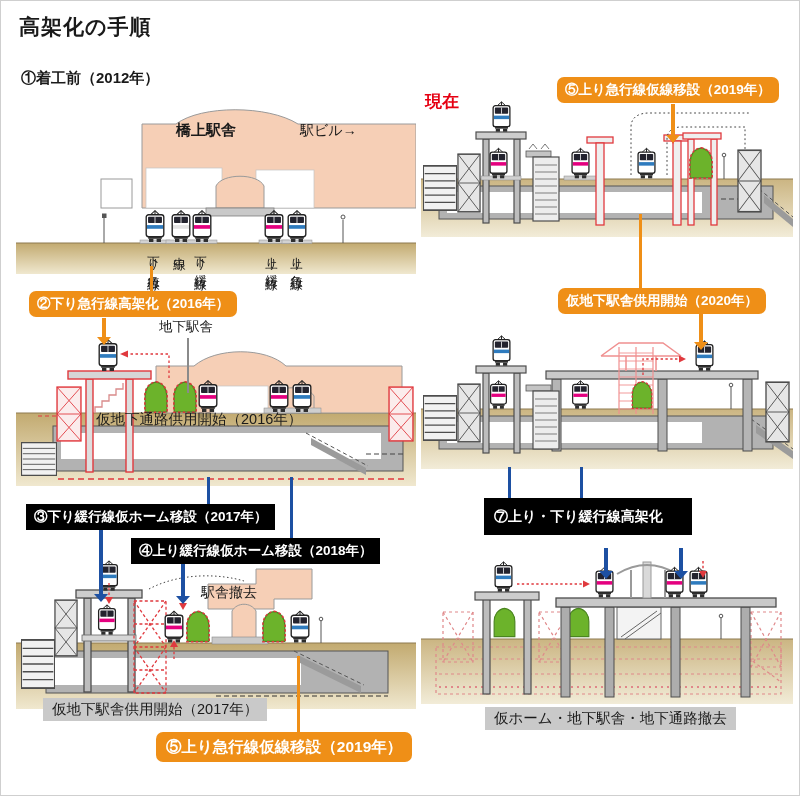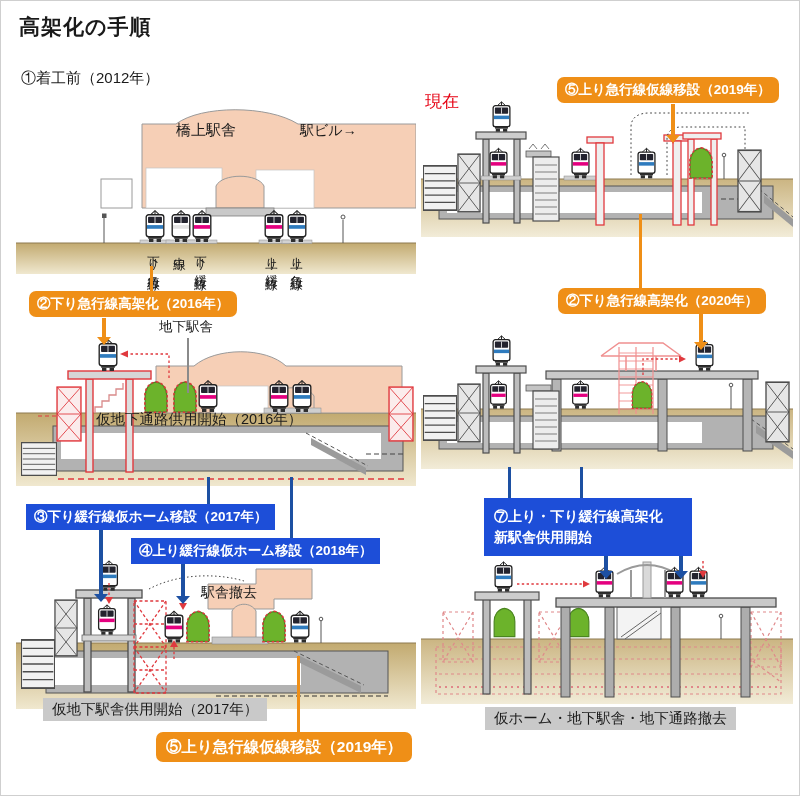--- a/index.html
+++ b/index.html
@@ -1,27 +1,27 @@
 <!DOCTYPE html>
 <html><head>
 <meta charset="utf-8">
 <style>
   html,body{margin:0;padding:0;background:#fff;}
   .canvas{position:relative;width:800px;height:796px;background:#fff;border:1px solid #cfcfcf;
           box-sizing:border-box;overflow:hidden;font-family:"Liberation Sans",sans-serif;color:#1a1a1a;}
   .title{position:absolute;left:18px;top:12px;font-size:21px;font-weight:bold;letter-spacing:1px;}
   .lbl{position:absolute;white-space:nowrap;z-index:4;line-height:1.2;}
-  .b{font-weight:normal;text-align:right;}
+  .b{font-weight:bold;text-align:right;}
   .red{color:#e60012;margin-top:20px;}
   .v{writing-mode:vertical-rl;text-orientation:upright;letter-spacing:2px;font-size:12.5px;line-height:1;}
   .panel{position:absolute;z-index:1;}
   .badge{position:absolute;white-space:nowrap;font-weight:bold;color:#fff;font-size:13.5px;line-height:1;
          padding:6px 8px;z-index:7;}
   .badge.o{background:#ef8f17;border-radius:7px;}
-  .badge.bl{background:#1d4ed8;}
+  .badge.bl{background:#000000;}
   .badge.big{font-size:15.5px;padding:7px 10px;}
   .badge.gray{background:#c9c9c9;color:#1a1a1a;font-weight:normal;font-size:14.5px;padding:4px 9px;}
   .badge.two{white-space:normal;line-height:1.5;font-size:14px;padding:8px 10px;width:188px;}
   .vline{position:absolute;width:3px;z-index:5;}
   .vline.o{background:#ef8f17;}
   .vline.b{background:#1d50a2;}
   .vline.g{background:#8a8a8a;width:1.5px;}
   .arrow{position:absolute;width:16px;z-index:6;}
   .arrow .sh{position:absolute;left:50%;top:0;transform:translateX(-50%);width:4px;height:calc(100% - 8px);}
   .arrow:after{content:"";position:absolute;bottom:0;left:50%;transform:translateX(-50%);
@@ -316,21 +316,21 @@
       <line x1="252" y1="20" x2="252" y2="38" stroke="#e0393e" stroke-width="1.3" stroke-dasharray="2.4 2.4"></line>
       <polygon points="248,38 256,38 252,45" fill="#e0393e"></polygon>
     </g>
     <g stroke="#555">
       <line x1="303" y1="58" x2="303" y2="80"></line>
         <circle cx="303" cy="56" r="1.8" fill="none"></circle>
     </g>
     <use href="#xshaft" x="316" y="50" width="25" height="64"></use>
   </svg>
   <div class="vline o" style="left:638px;top:213px;height:74px"></div>
-  <div class="badge o" style="left:557px;top:287px">②下り急行線高架化（2020年）</div>
+  <div class="badge o" style="left:557px;top:287px">仮地下駅舎供用開始（2020年）</div>
   <div class="arrow o" style="left:692px;top:313px;height:36px">
       <i class="sh"></i>
     </div>
 
   <svg class="panel" style="left:420px;top:328px" width="372" height="164" viewBox="0 0 372 164">
     <defs>
         <linearGradient id="g5" x1="0" y1="0" x2="0" y2="1">
           <stop offset="0" stop-color="#cbb582"></stop>
           <stop offset="1" stop-color="#f2ecd8"></stop>
         </linearGradient>
@@ -378,21 +378,20 @@
     <g stroke="#555">
       <line x1="310" y1="58" x2="310" y2="80"></line>
         <circle cx="310" cy="56" r="1.8" fill="none"></circle>
     </g>
     <use href="#xshaft" x="344" y="52" width="25" height="62"></use>
   </svg>
   <div class="vline b" style="left:507px;top:466px;height:31px"></div>
   <div class="vline b" style="left:579px;top:466px;height:31px"></div>
   <div class="badge bl two" style="left:483px;top:497px">
     <div>⑦上り・下り緩行線高架化</div>
-    <div>新駅舎供用開始</div>
   </div>
   <div class="arrow b" style="left:597px;top:547px;height:31px">
       <i class="sh"></i>
     </div>
   <div class="arrow b" style="left:672px;top:547px;height:31px">
       <i class="sh"></i>
     </div>
 
   <svg class="panel" style="left:420px;top:553px" width="372" height="182" viewBox="0 0 372 182">
     <defs>

